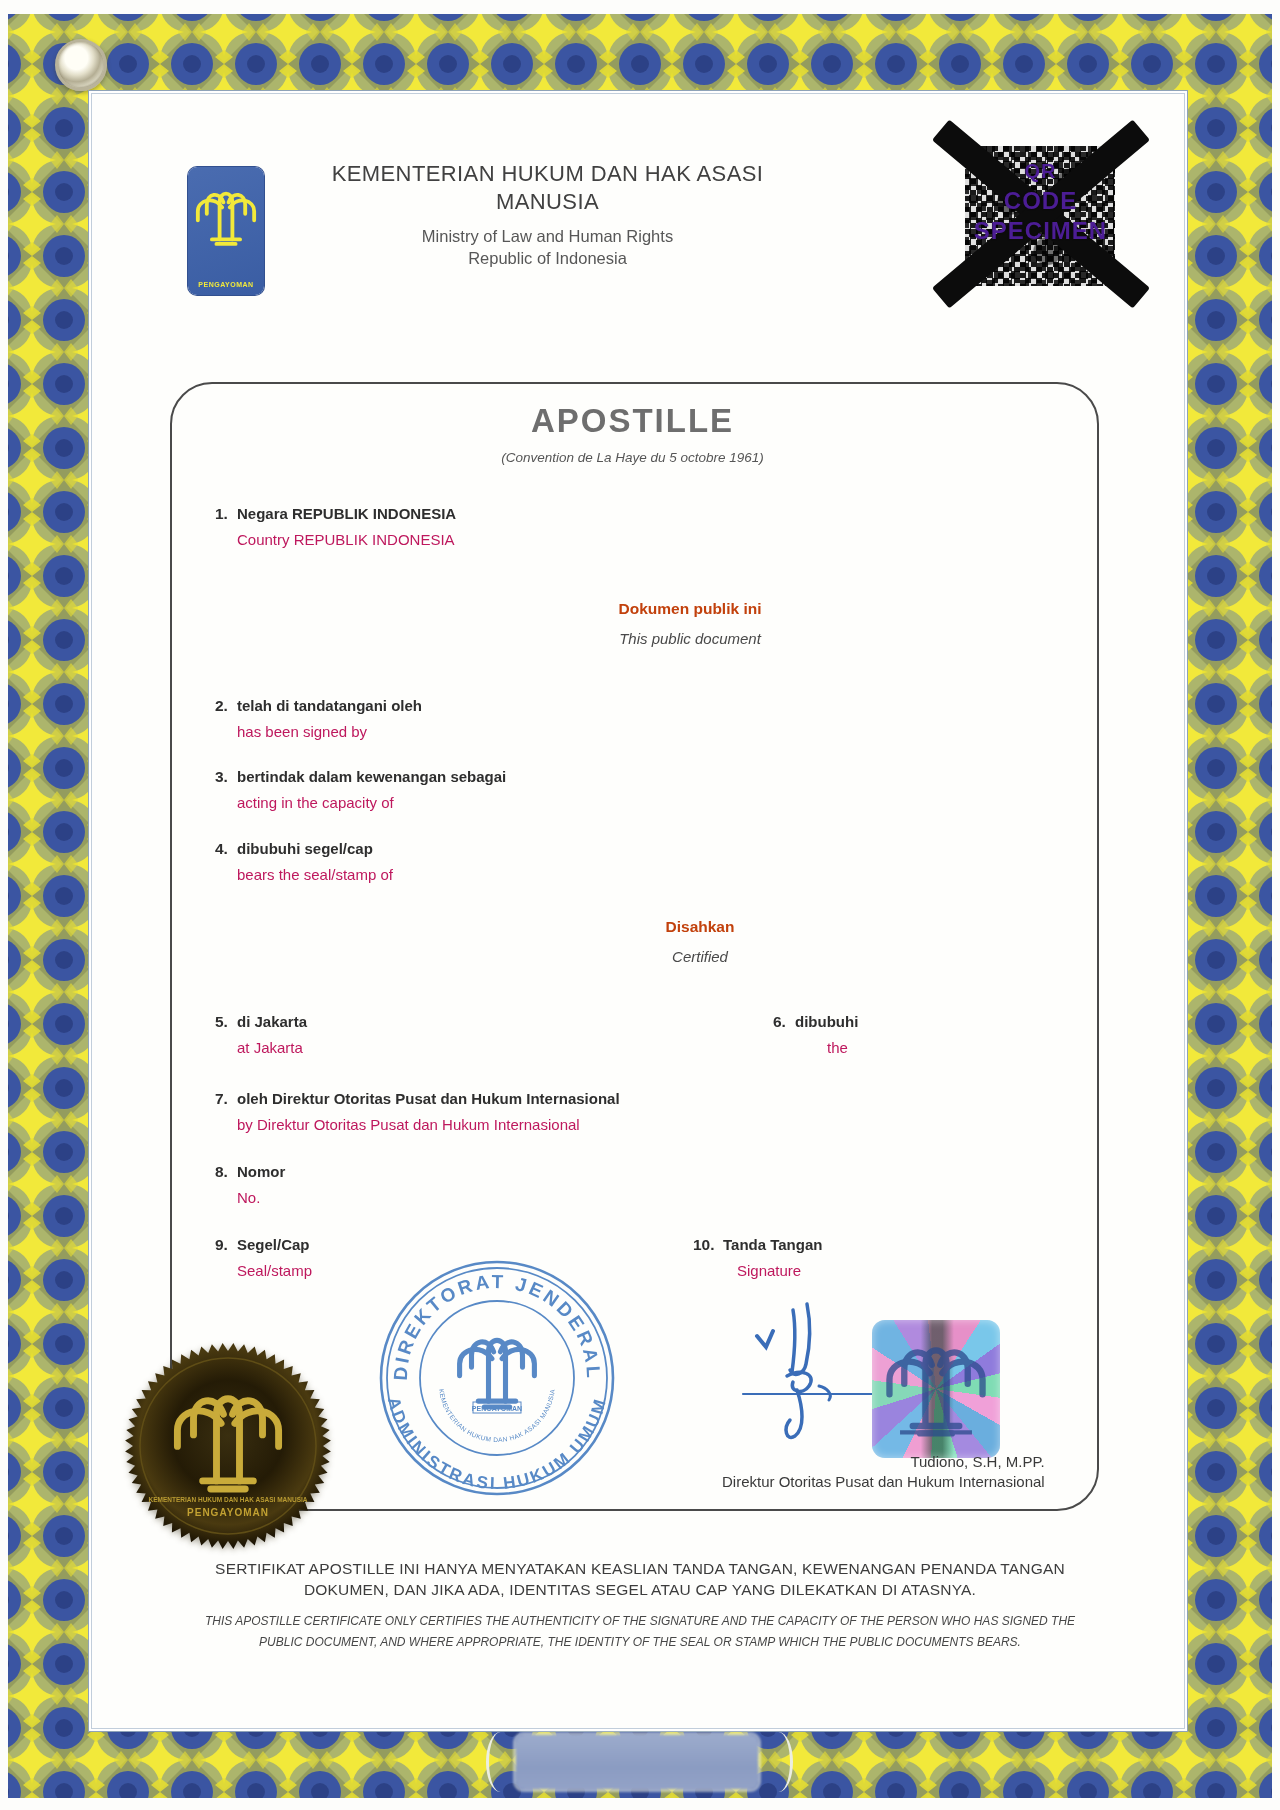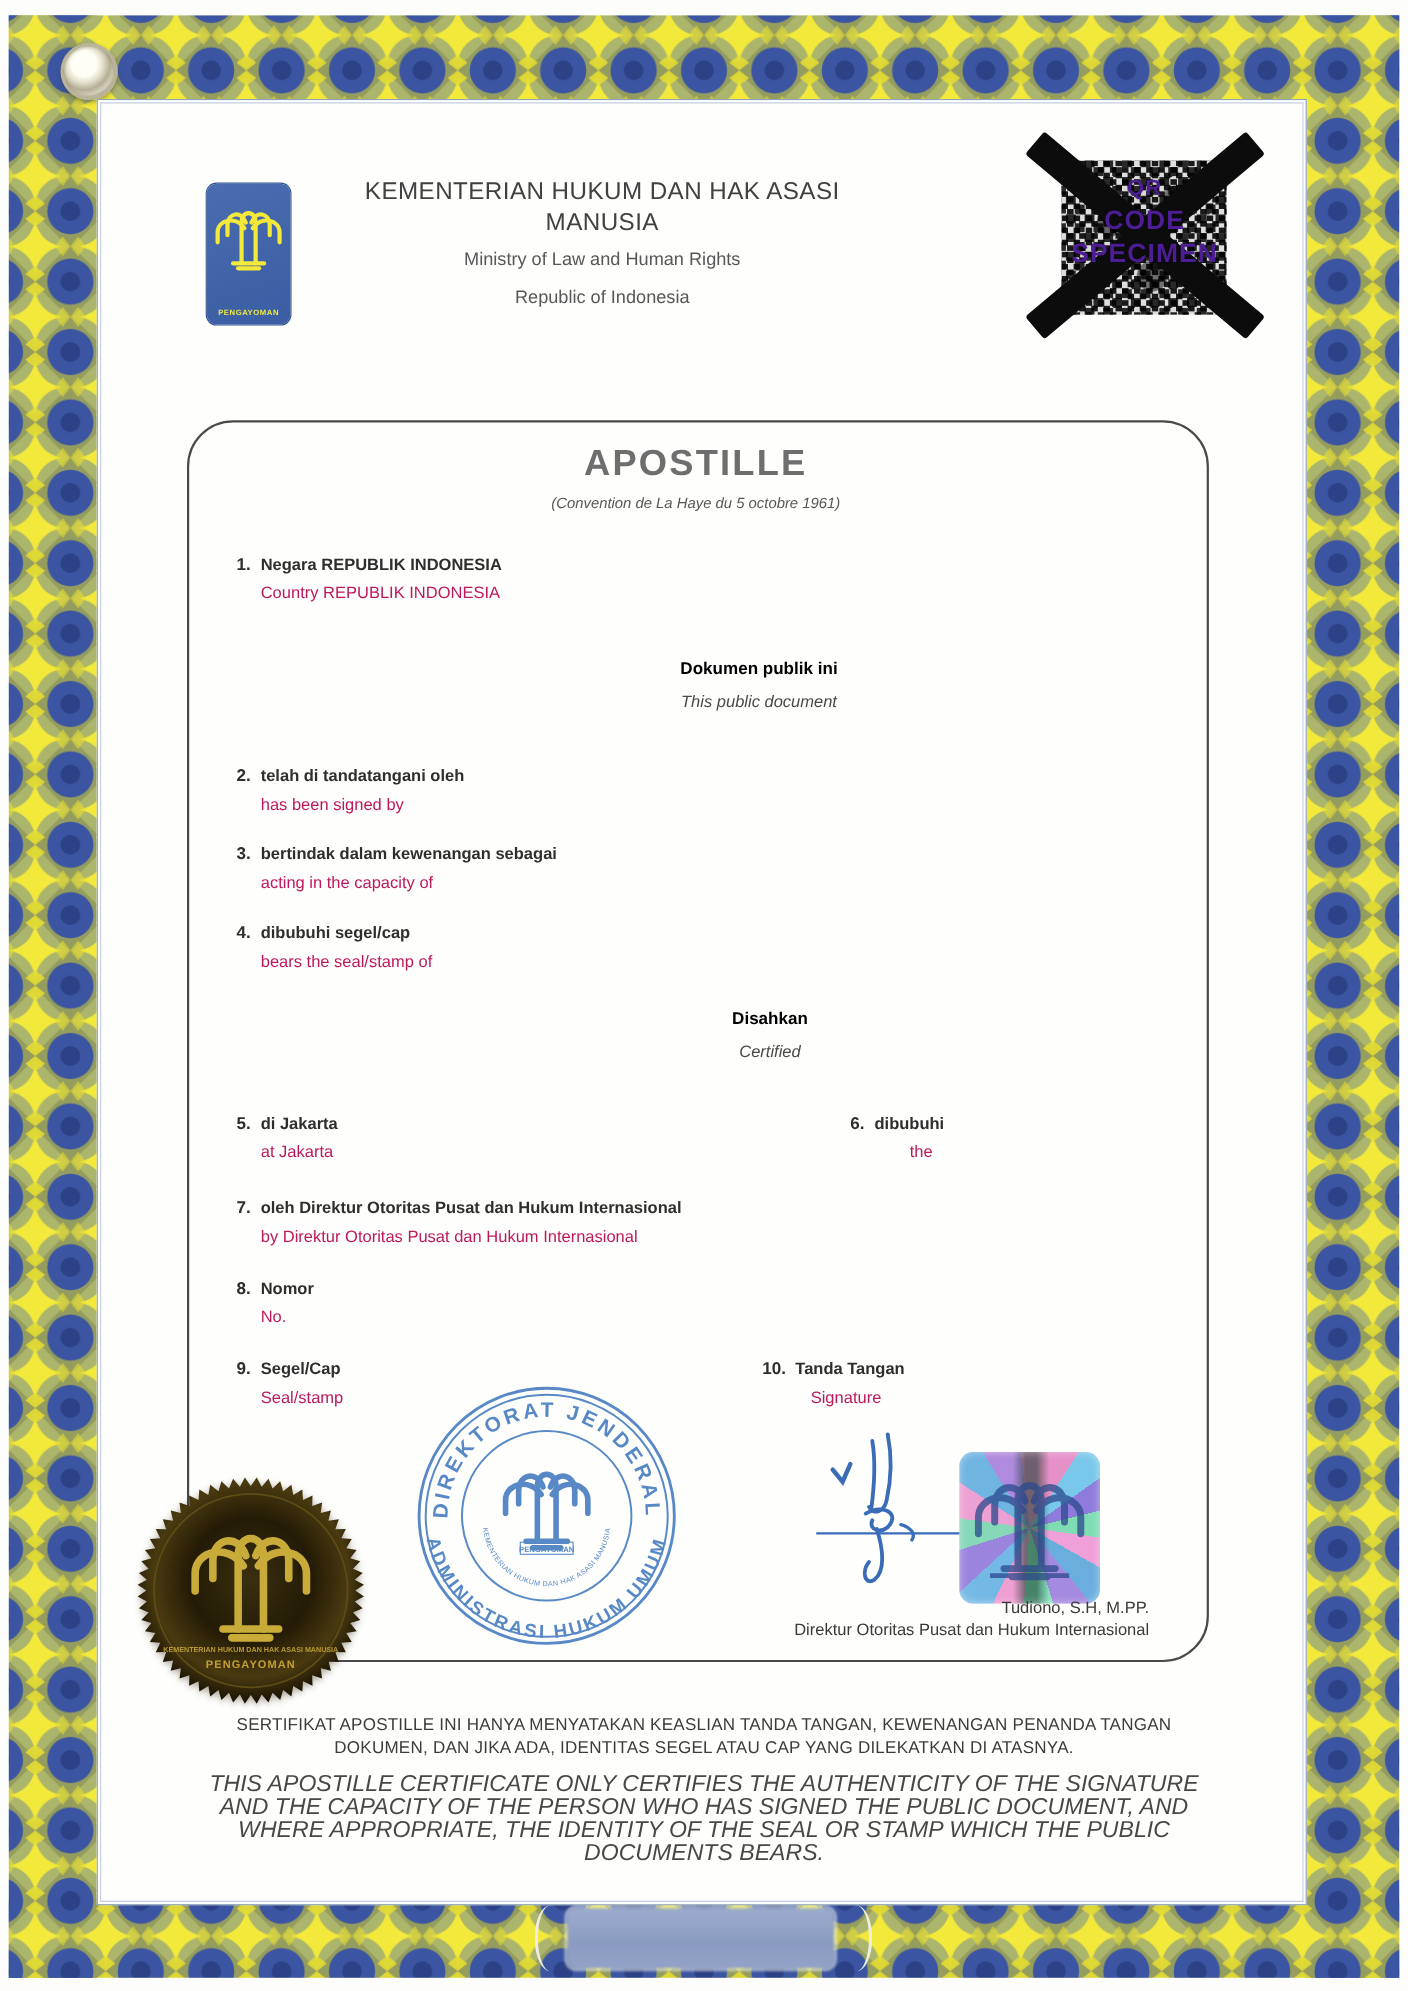--- a/index.html
+++ b/index.html
@@ -22,21 +22,21 @@
   
   .ministry-logo{
     position:absolute;left:188px;top:167px;width:76px;height:128px;border-radius:9px;
     background:linear-gradient(160deg,#4a6cb0,#3a5da3);display:flex;flex-direction:column;
     align-items:center;justify-content:flex-end;box-shadow:0 0 0 1px #32508f;
   }
   .ministry-logo svg{position:absolute;left:50%;top:8px;transform:translateX(-50%);}
   .logo-caption{font-size:7px;font-weight:bold;color:#f2e93a;letter-spacing:.5px;margin-bottom:7px;}
   .header-text{position:absolute;left:290px;top:160px;width:515px;text-align:center;}
   .h-id{font-size:22px;color:#414141;letter-spacing:.4px;line-height:28px;}
-  .h-en{font-size:16.5px;color:#575757;line-height:22px;margin-top:12px;}
+  .h-en{font-size:16.5px;color:#575757;line-height:22px;}
   .h-en.first{margin-top:9px;}
   
   .qr-wrap{position:absolute;left:933px;top:126px;width:215px;height:176px;}
   .qr-code{
     position:absolute;left:32px;top:20px;width:150px;height:140px;
     background:
       radial-gradient(circle at 30% 40%, rgba(0,0,0,.55) 0 9%, transparent 10%),
       radial-gradient(circle at 70% 25%, rgba(0,0,0,.5) 0 8%, transparent 9%),
       radial-gradient(circle at 55% 75%, rgba(0,0,0,.5) 0 10%, transparent 11%),
       repeating-conic-gradient(#1c1c1c 0% 25%, #f4f4f4 0% 50%),
@@ -56,42 +56,42 @@
   
   .apostille-box{position:absolute;left:170px;top:382px;width:925px;height:1125px;border:2px solid #4a4a4a;border-radius:42px;}
   .apostille-title{position:absolute;left:170px;top:402px;width:925px;text-align:center;font-size:33px;font-weight:bold;letter-spacing:2px;color:#6e6e6e;}
   .apostille-subtitle{position:absolute;left:170px;top:450px;width:925px;text-align:center;font-size:13.5px;font-style:italic;color:#565656;}
   
   .item{position:absolute;display:grid;grid-template-columns:22px auto;width:620px;}
   .item .num{font-weight:bold;font-size:15.5px;color:#2e2e2e;}
   .item .label{font-weight:bold;font-size:15px;color:#2e2e2e;}
   .item .en{grid-column:2;font-size:15px;color:#be185d;margin-top:8px;}
   .center-block{position:absolute;left:340px;width:700px;text-align:center;}
-  .center-block .cid{font-weight:bold;font-size:15.5px;color:#000000;}
+  .center-block .cid{font-weight:bold;font-size:15.5px;color:#c2410c;}
   .center-block .cen{font-style:italic;font-size:15px;color:#494949;margin-top:12px;}
   
   .stamp-svg{position:absolute;left:377px;top:1258px;width:240px;height:240px;opacity:.92;}
   .gold-seal{position:absolute;left:124px;top:1342px;width:208px;height:208px;filter:drop-shadow(0 2px 3px rgba(40,30,0,.4));}
   .signature-svg{position:absolute;left:735px;top:1298px;width:160px;height:150px;}
   .hologram{
     position:absolute;left:872px;top:1320px;width:128px;height:138px;border-radius:13px;overflow:hidden;
     background:
       linear-gradient(90deg, rgba(10,50,30,0) 38%, rgba(15,55,35,.55) 47% 55%, rgba(10,50,30,0) 64%),
       conic-gradient(from 15deg,
         #e690c8 0 5%, #79c7ea 5% 11%, #8f7bdc 11% 17%, #7fdcb4 17% 23%,
         #f0a0d8 23% 29%, #6aaede 29% 35%, #a48ae0 35% 41%, #8ce0c0 41% 47%,
         #ef9ed2 47% 53%, #74b9e6 53% 59%, #9a84de 59% 66%, #86d8b8 66% 73%,
         #eda0d4 73% 80%, #70b4e2 80% 87%, #b08ade 87% 94%, #e690c8 94% 100%);
     box-shadow:inset 0 0 8px rgba(255,255,255,.5);
   }
   .hologram svg{position:absolute;left:50%;top:50%;transform:translate(-50%,-50%);}
   .signatory{position:absolute;left:722px;top:1452px;font-size:15px;color:#3a3a3a;line-height:20px;text-align:right;}
   
   .footer-id{position:absolute;left:185px;top:1558px;width:910px;text-align:center;font-size:15.5px;color:#3c3c3c;line-height:21px;letter-spacing:.2px;}
-  .footer-en{position:absolute;left:185px;top:1611px;width:910px;text-align:center;font-size:21px;font-style:italic;color:#474747;line-height:21px;}
+  .footer-en{position:absolute;left:185px;top:1611px;width:910px;text-align:center;font-size:12px;font-style:italic;color:#474747;line-height:21px;}
   
   .serial-pill{
     position:absolute;left:516px;top:1735px;width:242px;height:54px;border-radius:8px;
     background:linear-gradient(180deg,#9cabcc,#8b9cc2 60%,#93a2c7);filter:blur(1.2px);
     box-shadow:0 0 0 3px rgba(235,238,230,.55);
   }
   .serial-paren{position:absolute;top:1732px;width:26px;height:60px;border:0;}
   .serial-paren.left{left:486px;border-left:3px solid #eceee2;border-radius:50%;}
   .serial-paren.right{left:764px;border-right:3px solid #eceee2;border-radius:50%;}
 </style>

